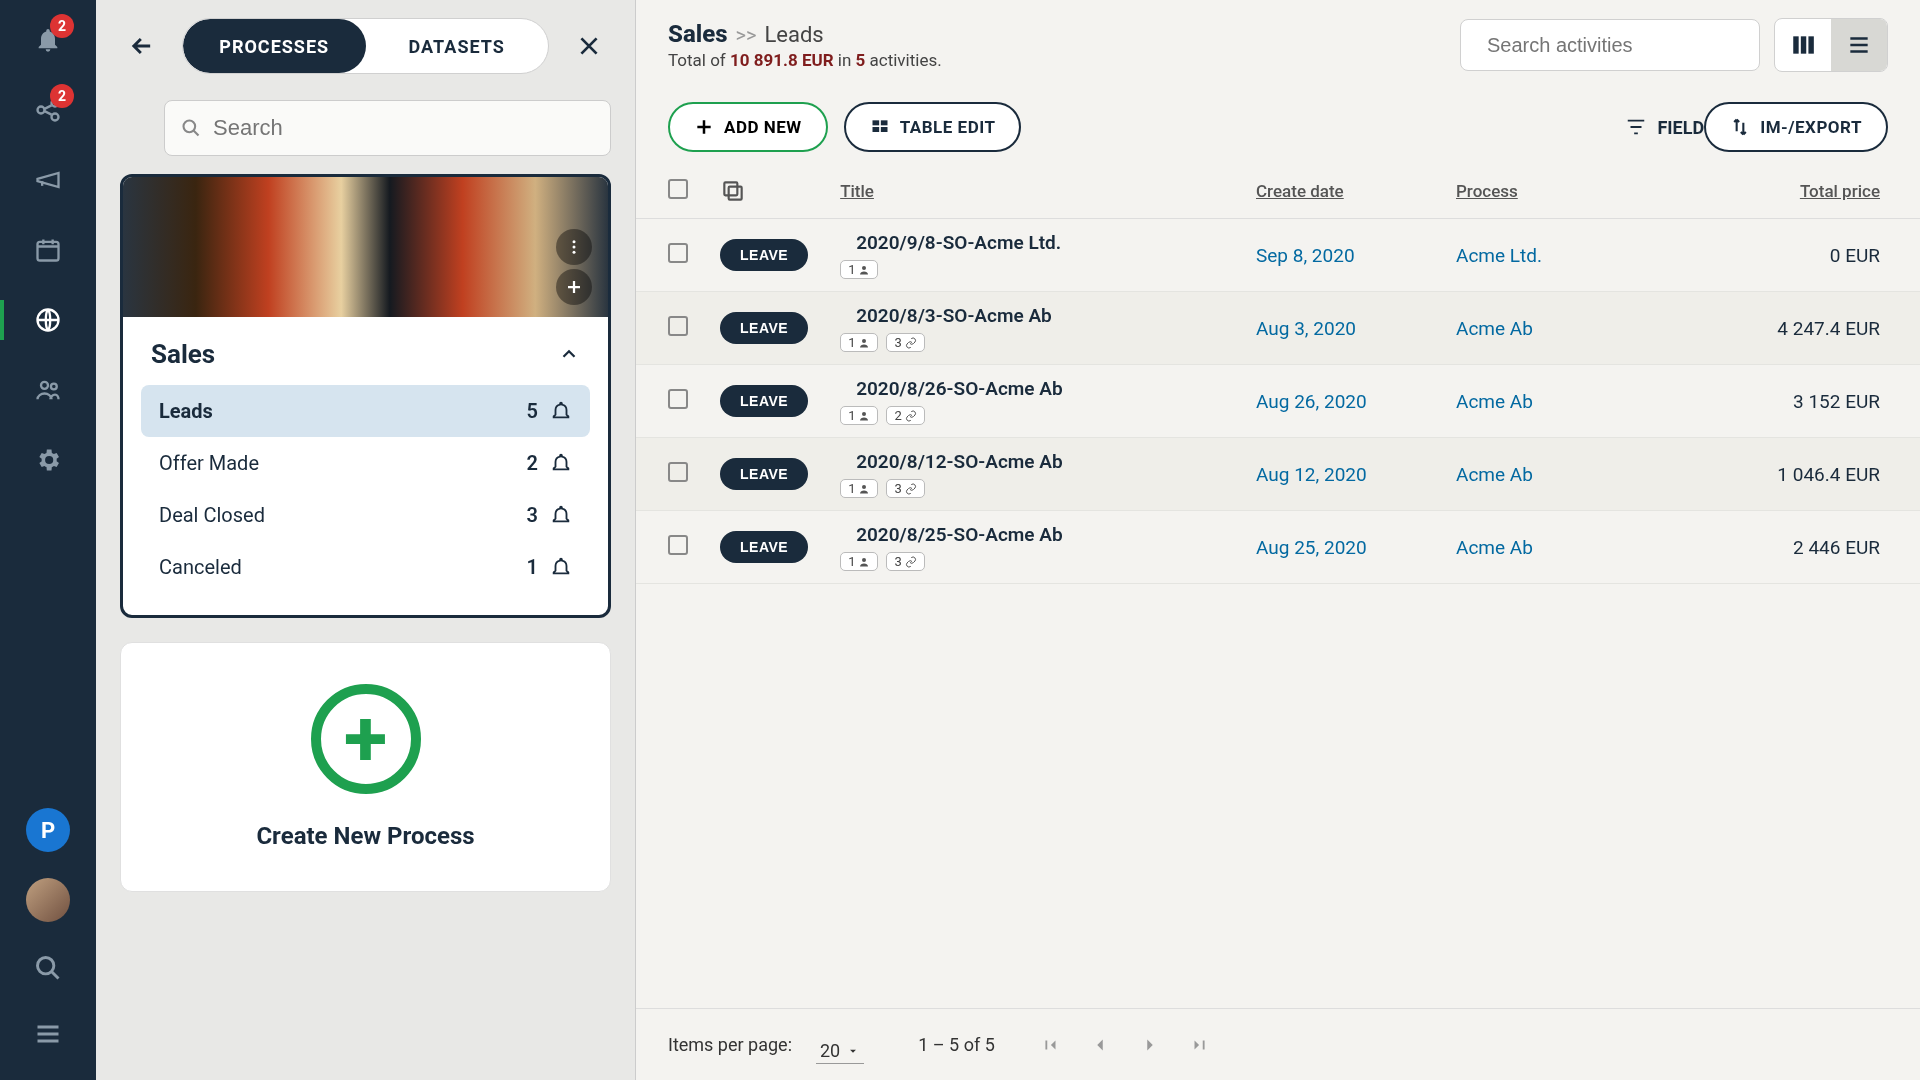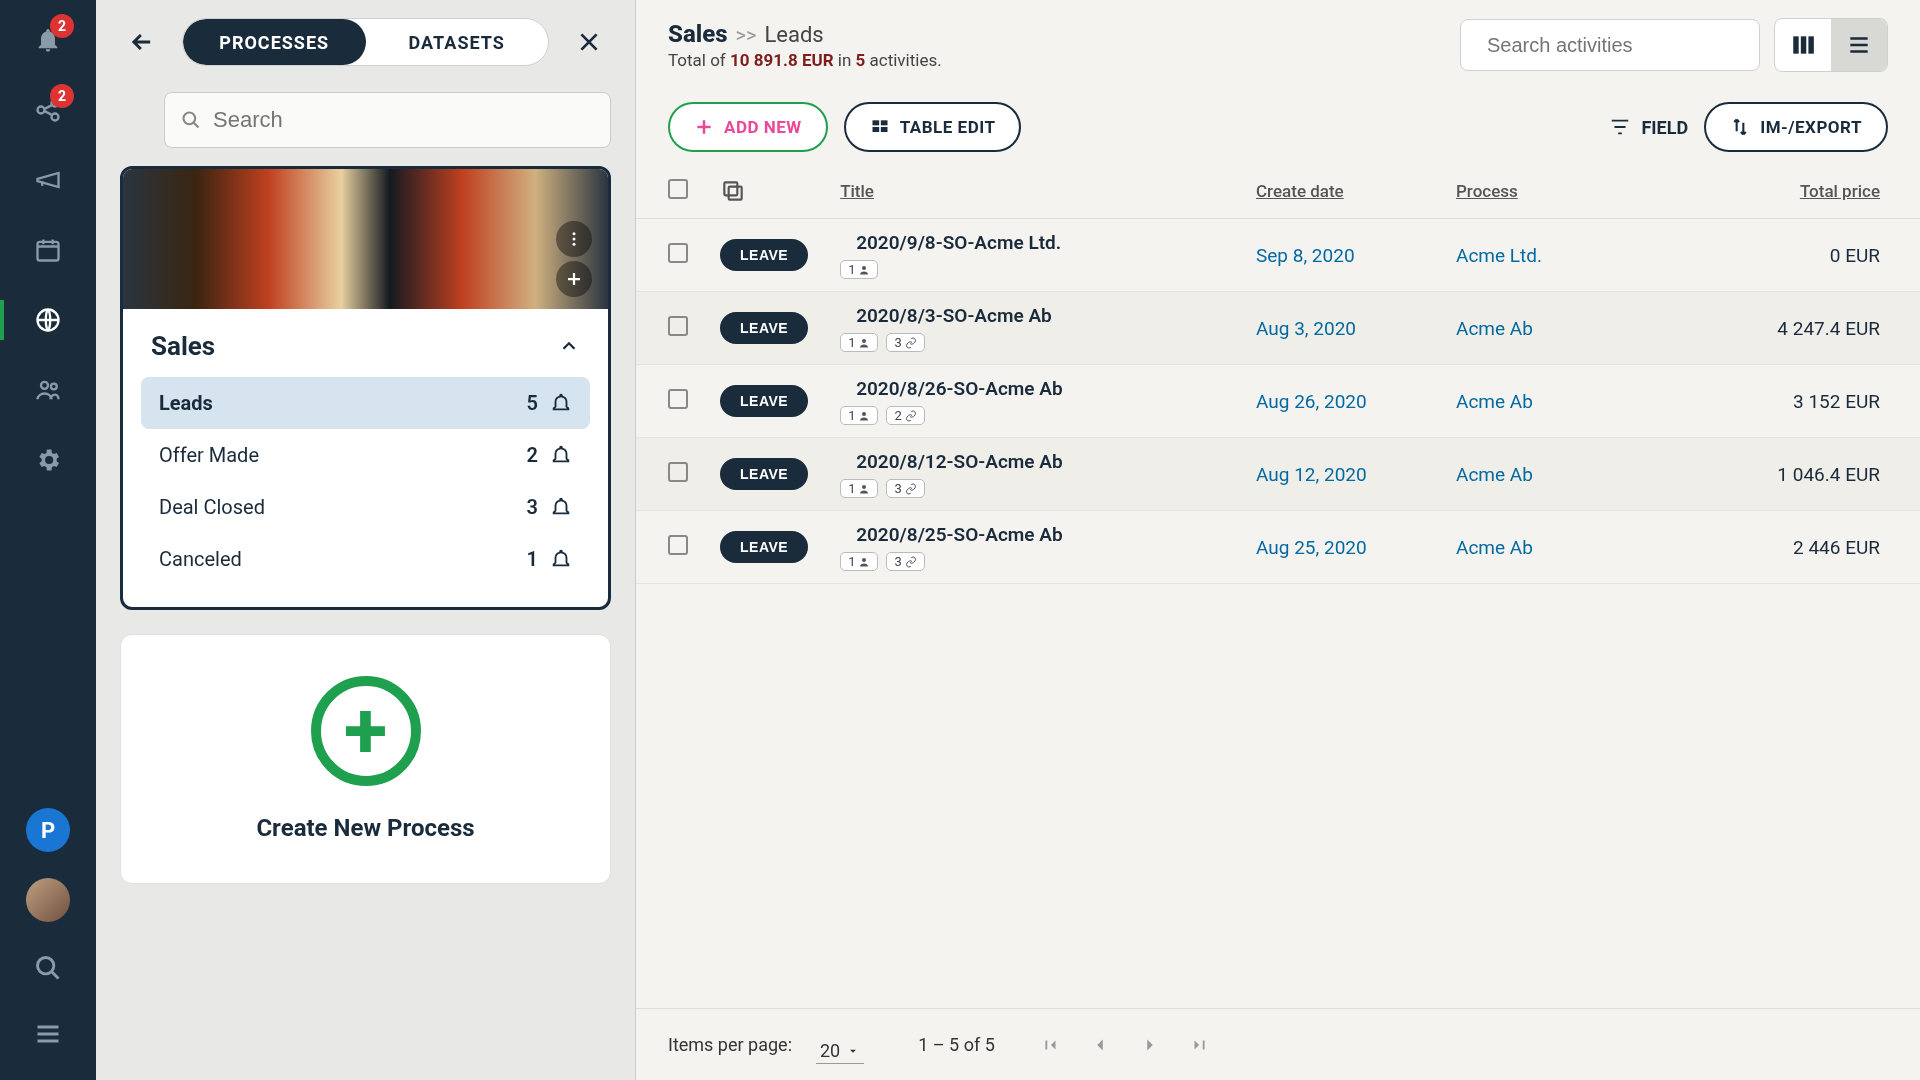--- a/index.html
+++ b/index.html
@@ -14,21 +14,21 @@
 .nav-item.active::before { content:''; position:absolute; left:-28px; top:0; bottom:0; width:4px; background:#1ea04f; }
 .badge { position: absolute; top: -6px; right: -6px; background: #d33; color: #fff; font-size: 14px; font-weight: 700; border-radius: 50%; width: 24px; height: 24px; display: flex; align-items: center; justify-content: center; }
 .nav-bottom { margin-top: auto; display: flex; flex-direction: column; align-items: center; gap: 26px; padding-bottom: 26px; }
 .nav-avatar-circle { width: 44px; height: 44px; border-radius: 50%; background: #1976d2; color: #fff; display: flex; align-items: center; justify-content: center; font-weight: 700; font-size: 22px; }
 .nav-avatar-img { width: 44px; height: 44px; border-radius: 50%; background: linear-gradient(135deg,#c0a080,#705040); }
 
 
 .side-panel { width: 540px; background: #e8e8e6; display: flex; flex-direction: column; border-right: 1px solid #ccc; }
 .side-header { display: flex; align-items: center; padding: 18px 24px; gap: 18px; }
 .back-btn { width: 44px; height: 44px; display:flex; align-items:center; justify-content:center; cursor:pointer; }
-.tab-pill { flex: 1; display: flex; background: #fff; border-radius: 32px; height: 48px; border:1px solid #d0d0d0; overflow:hidden; }
+.tab-pill { flex: 1; display: flex; background: #fff; border-radius: 32px; height: 56px; border:1px solid #d0d0d0; overflow:hidden; }
 .tab-pill-item { flex:1; display:flex; align-items:center; justify-content:center; font-weight:700; font-size:18px; letter-spacing:1px; cursor:pointer; color:#1a2b3c; }
 .tab-pill-item.active { background:#1a2b3c; color:#fff; border-radius:32px; }
 .close-btn { width:44px; height:44px; display:flex; align-items:center; justify-content:center; cursor:pointer; }
 
 .side-search { margin: 8px 24px 18px; padding-left: 44px; }
 .side-search .input-wrap { background:#fafaf8; border:1px solid #ccc; border-radius:8px; height:56px; display:flex; align-items:center; padding:0 16px; gap:12px; }
 .side-search input { border:none; background:transparent; font-size:22px; flex:1; outline:none; color:#666; }
 
 .process-card { margin: 0 24px 24px; background:#fff; border:3px solid #1a2b3c; border-radius:12px; overflow:hidden; }
 .card-img { height:140px; background: linear-gradient(90deg,#2a3540 0%,#3a2510 15%,#c04020 30%,#e8d0a0 45%,#151a20 55%,#c04020 70%,#d0b080 85%,#2a3540 100%); position:relative; display:flex; align-items:center; justify-content:flex-end; padding-right:16px; gap:8px; }
@@ -61,23 +61,23 @@
 .bc-total b { font-weight:700; color:#7f1d1d; }
 .main-header-right { margin-left:auto; display:flex; align-items:center; gap:14px; }
 .search-activities { background:#fff; border:1px solid #d0d0d0; border-radius:8px; height:52px; width:300px; display:flex; align-items:center; padding:0 16px; gap:10px; }
 .search-activities input { border:none; outline:none; font-size:20px; flex:1; background:transparent; }
 .view-toggle { display:flex; background:#fff; border:1px solid #d0d0d0; border-radius:8px; overflow:hidden; }
 .view-btn { width:56px; height:52px; display:flex; align-items:center; justify-content:center; cursor:pointer; }
 .view-btn.active { background:#d8d8d4; }
 
 .action-bar { display:flex; align-items:center; padding:12px 32px; gap:16px; }
 .btn-outline { border:2px solid; background:#fff; border-radius:28px; height:50px; padding:0 24px; display:flex; align-items:center; gap:10px; font-weight:700; font-size:17px; letter-spacing:0.5px; cursor:pointer; }
-.btn-green { border-color:#1ea04f; color:#ec4899; }
+.btn-green { border-color:#1ea04f; color:#000000; }
 .btn-navy { border-color:#1a2b3c; color:#1a2b3c; }
-.action-bar-right { margin-left:auto; display:flex; gap:16px; align-items:center; }
+.action-bar-right { margin-left:auto; display:flex; align-items:center; }
 .field-btn { display:flex; align-items:center; gap:10px; font-weight:700; font-size:18px; cursor:pointer; color:#1a2b3c; }
 
 
 .table-wrap { flex:1; overflow:auto; padding:0 0 0 0; }
 table { width:100%; border-collapse:collapse; }
 thead th { text-align:left; padding:14px 16px; font-weight:500; color:#555; font-size:17px; border-bottom:1px solid #ddd;text-decoration:underline; }
 thead th:last-child { text-align:right; padding-right:40px; }
 tbody tr { border-bottom:1px solid #e4e4e0; }
 tbody tr:nth-child(even) { background:#efeee9; }
 tbody td { padding:12px 16px; vertical-align:middle; }

